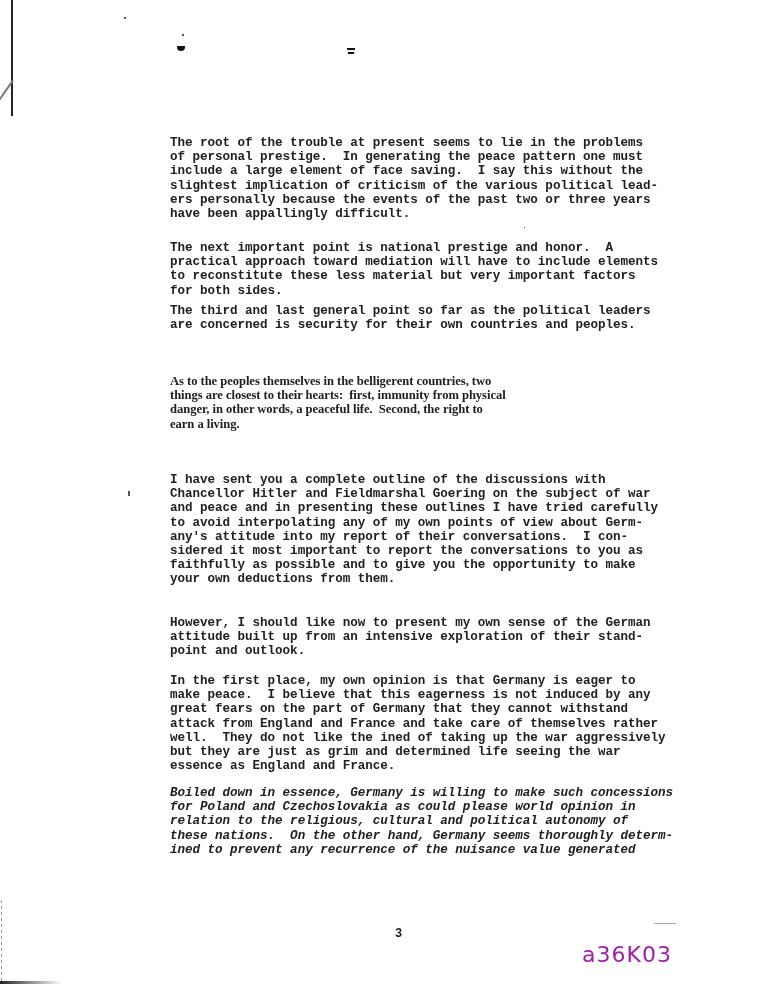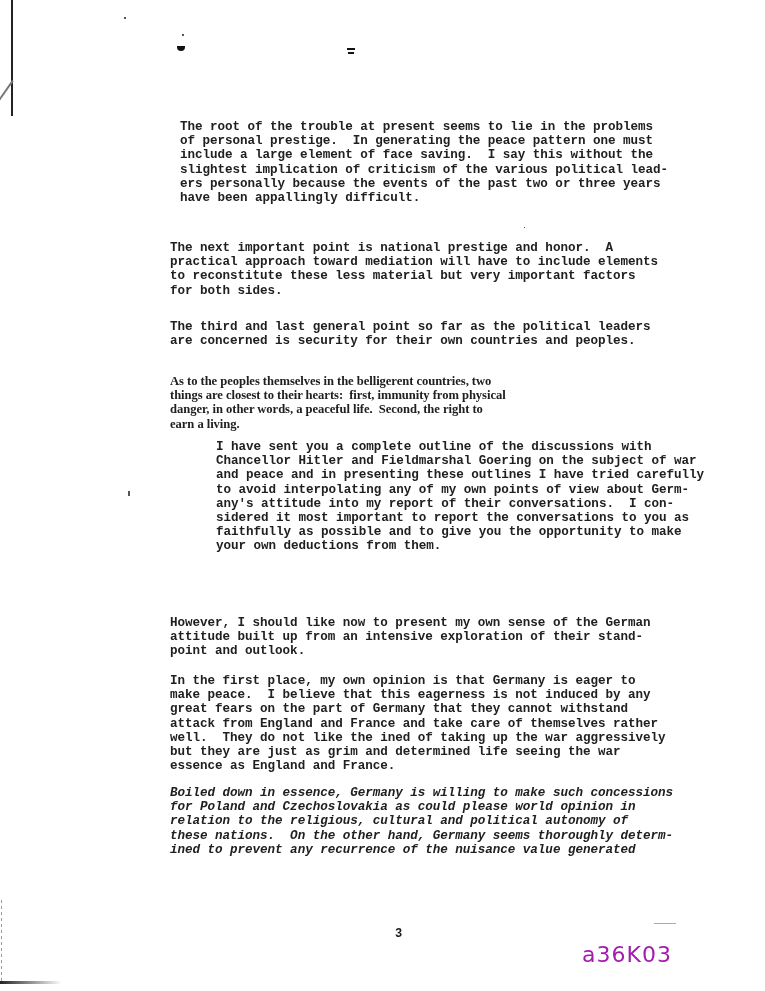--- a/index.html
+++ b/index.html
@@ -71,25 +71,25 @@
   }
   .para {
     margin: 0;
     font-size: 12.6px;
     line-height: 14.2px;
     white-space: pre;
     letter-spacing: -0.05px;
     font-weight: bold;
     color: #202020;
   }
-  .p1 { position: absolute; top: 0px; margin-left: 10px; }
+  .p1 { position: absolute; top: 16px; }
   .p2 { position: absolute; top: 121px; font-family: Liberation Mono, monospace; }
-  .p3 { position: absolute; top: 200px; }
+  .p3 { position: absolute; top: 184px; }
   .p4 { position: absolute; top: 254px; font-family: Liberation Serif, serif; }
-  .p5 { position: absolute; top: 320px; margin-left: 46px; }
+  .p5 { position: absolute; top: 353px; }
   .p6 { position: absolute; top: 496px; }
   .p7 { position: absolute; top: 554px; }
   .p8 { position: absolute; top: 666px; font-style: italic; }
   .page-number {
     position: absolute;
     left: 395px;
     top: 927px;
     font-size: 12px;
     font-weight: bold;
     font-family: "Liberation Mono", monospace;

